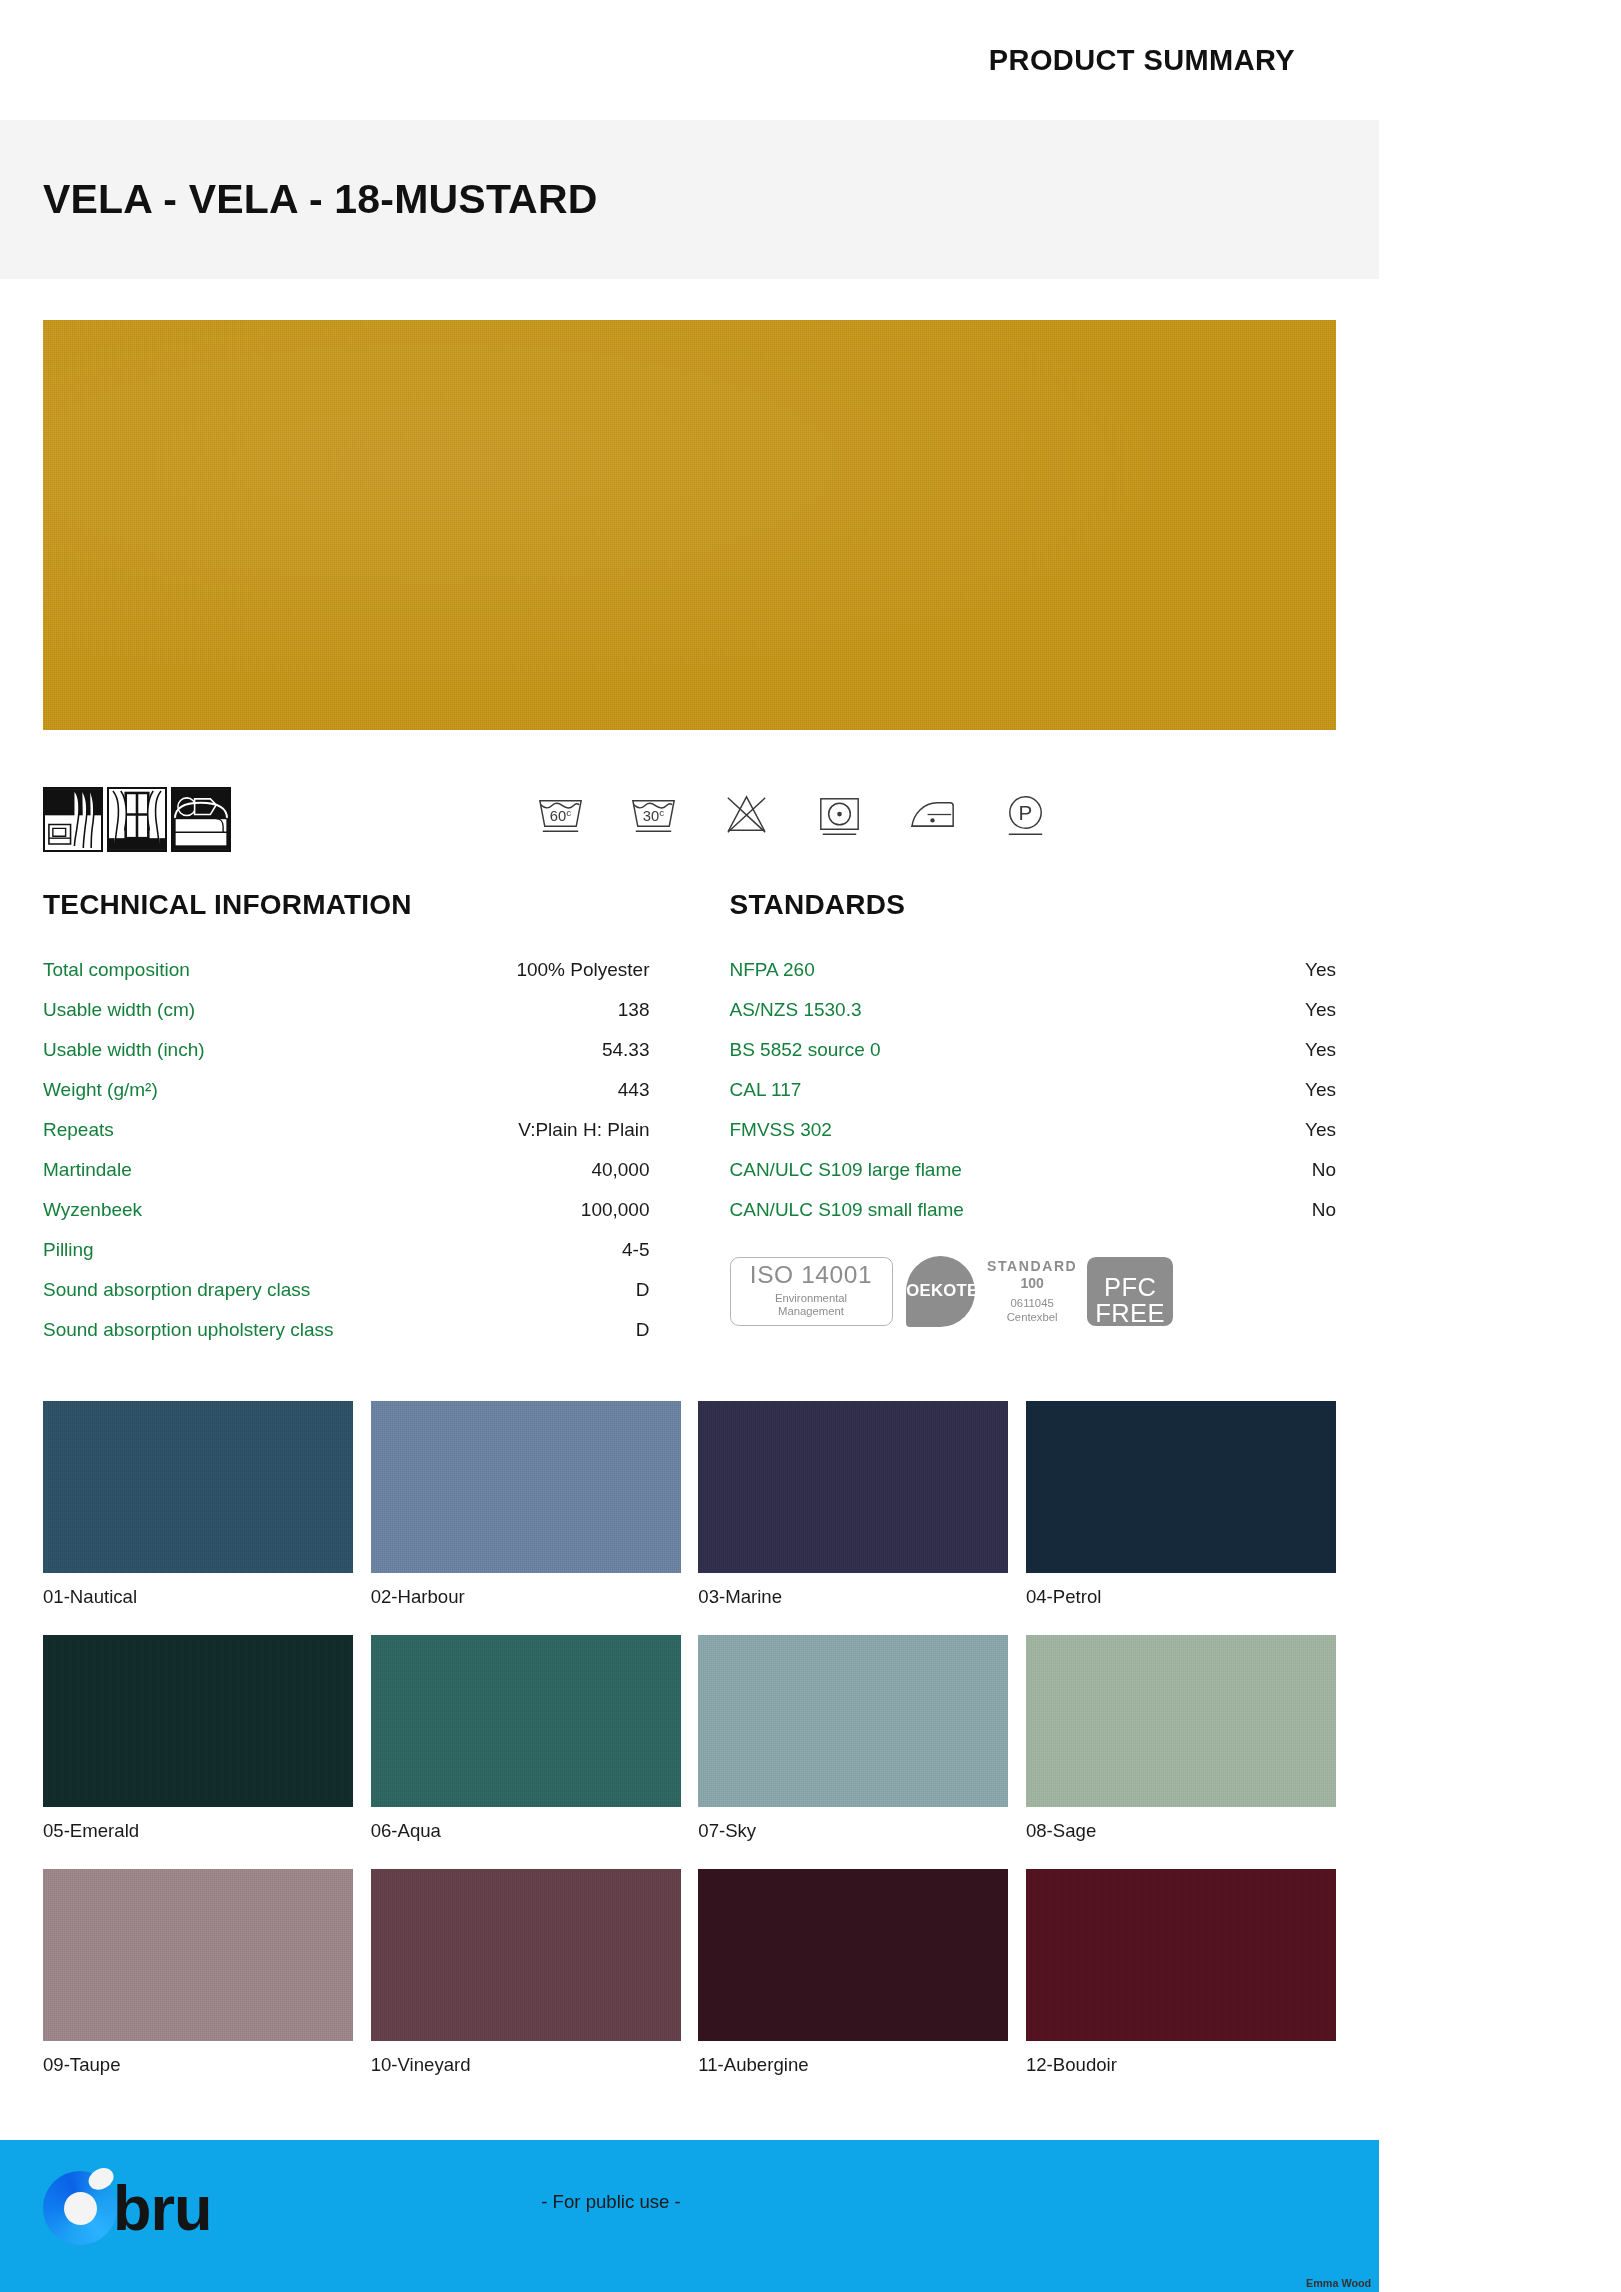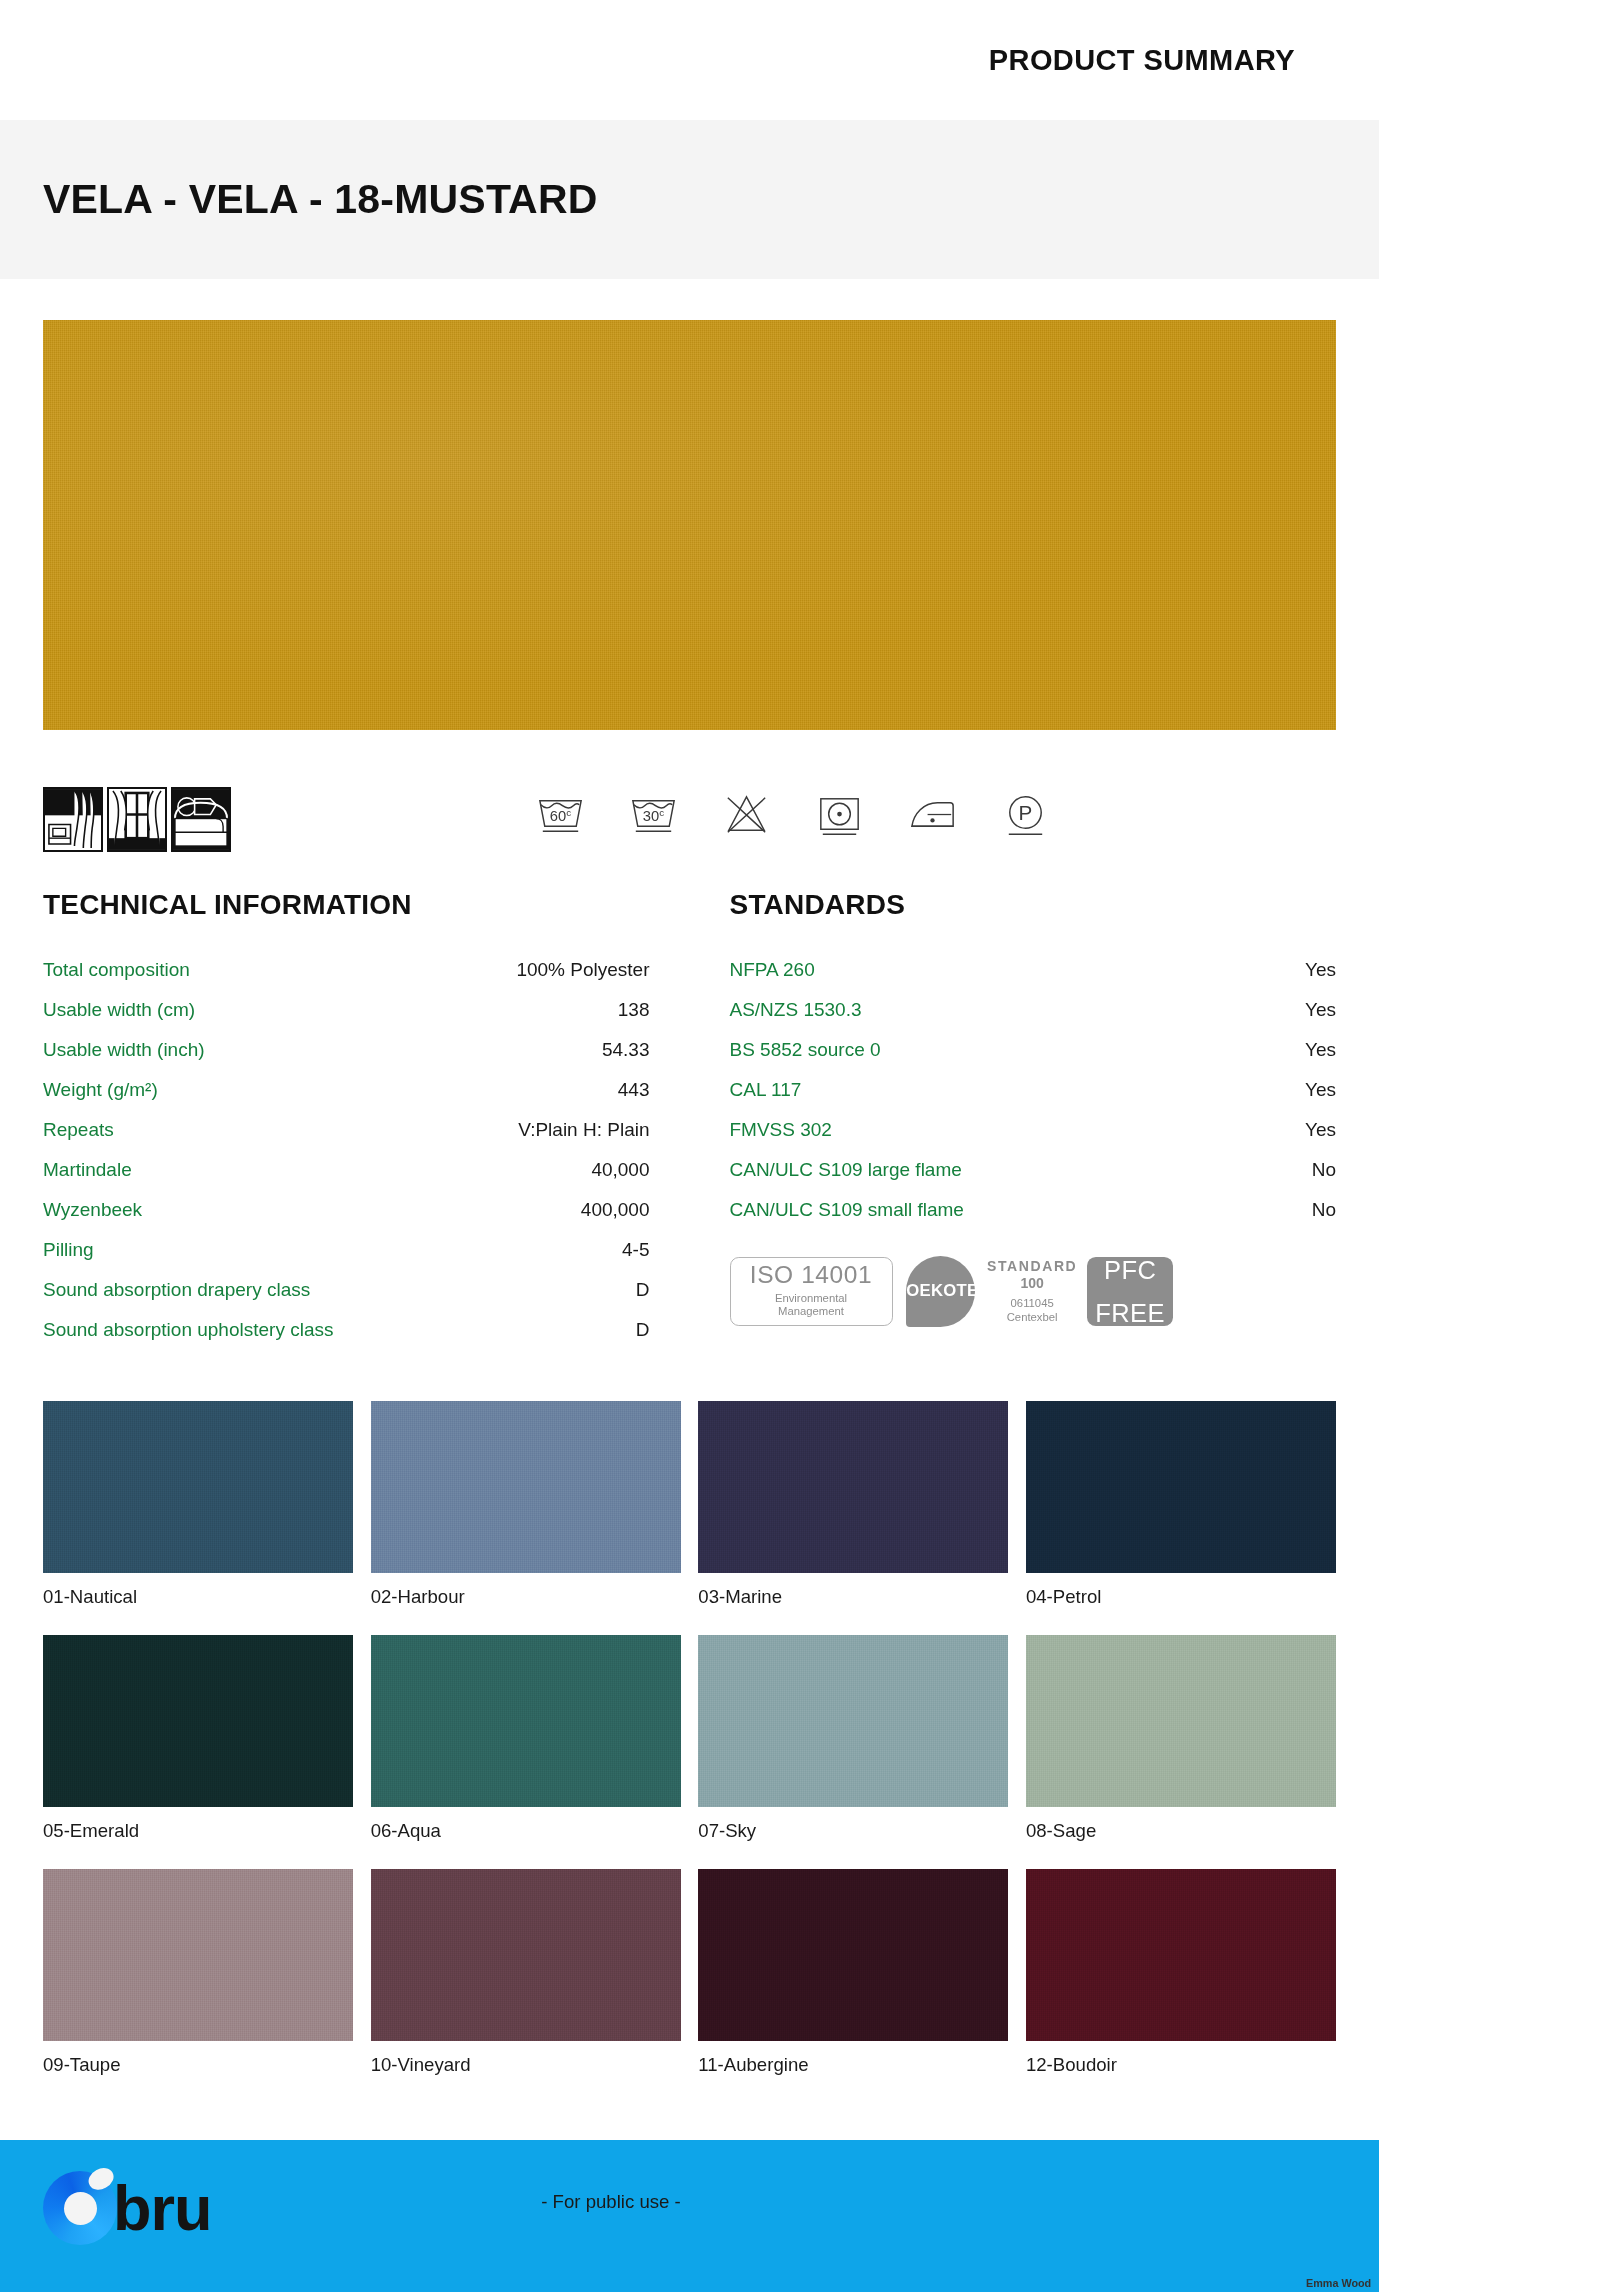--- a/index.html
+++ b/index.html
@@ -62,21 +62,21 @@
         font-weight:700;line-height:1.02;}
   .oeko .l1{font-size:16.7px;letter-spacing:0.3px;}
   .oeko .l2{font-size:16.7px;letter-spacing:0.3px;}
   .oeko sup{font-size:8.8px;vertical-align:super;}
   .std100{margin-left:11.8px;color:#8d8d8d;text-align:center;line-height:1.25;}
   .std100 .a{font-size:14px;letter-spacing:1.6px;font-weight:600;}
   .std100 .b{font-size:14px;font-weight:600;}
   .std100 .c{font-size:11.3px;margin-top:2.9px;}
   .std100 .d{font-size:11.3px;}
   .pfc{width:86px;height:69px;background:#8d8d8d;color:#fff;border-radius:8.8px;
-       display:flex;flex-direction:column;align-items:center;justify-content:space-between;
+       display:flex;flex-direction:column;align-items:center;justify-content:flex-end;
        margin-left:9.8px;line-height:1.02;}
   .pfc span{font-size:25.5px;letter-spacing:0.4px;}
 
   
   .ways{padding:51px 43px 0 43px;}
   .waysgrid{display:grid;grid-template-columns:repeat(4,1fr);column-gap:17.6px;row-gap:0;}
   .cell{margin-bottom:9.8px;}
   .chip{height:172px;width:100%;
         background-image:
           repeating-linear-gradient(90deg, rgba(255,255,255,.035) 0 1px, rgba(0,0,0,.035) 1px 2px),
@@ -231,21 +231,21 @@
           <div class="row">
             <span class="k">Repeats</span>
             <span class="v">V:Plain H: Plain</span>
           </div>
           <div class="row">
             <span class="k">Martindale</span>
             <span class="v">40,000</span>
           </div>
           <div class="row">
             <span class="k">Wyzenbeek</span>
-            <span class="v">400,000</span>
+            <span class="v">100,000</span>
           </div>
           <div class="row">
             <span class="k">Pilling</span>
             <span class="v">4-5</span>
           </div>
           <div class="row">
             <span class="k">Sound absorption drapery class</span>
             <span class="v">D</span>
           </div>
           <div class="row">

